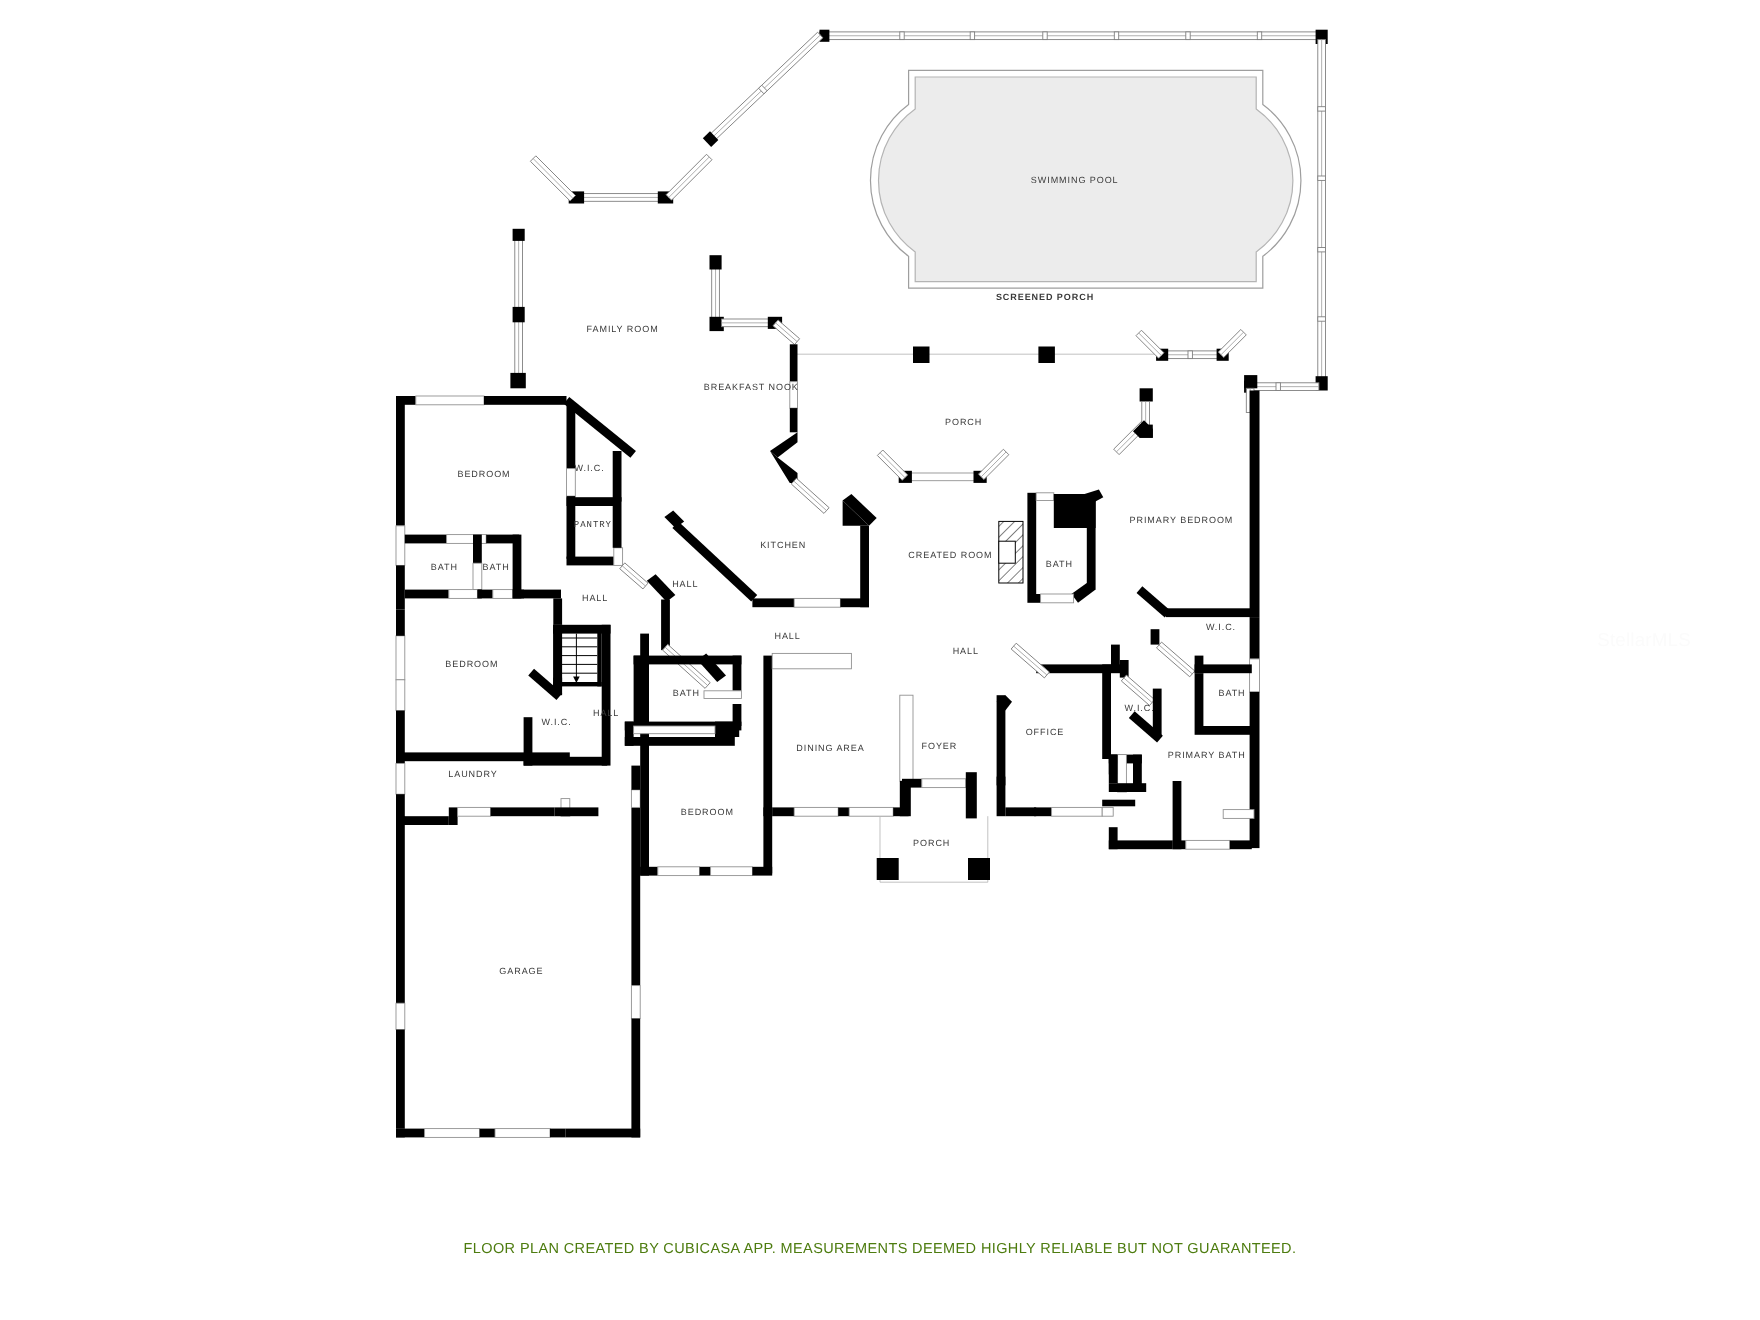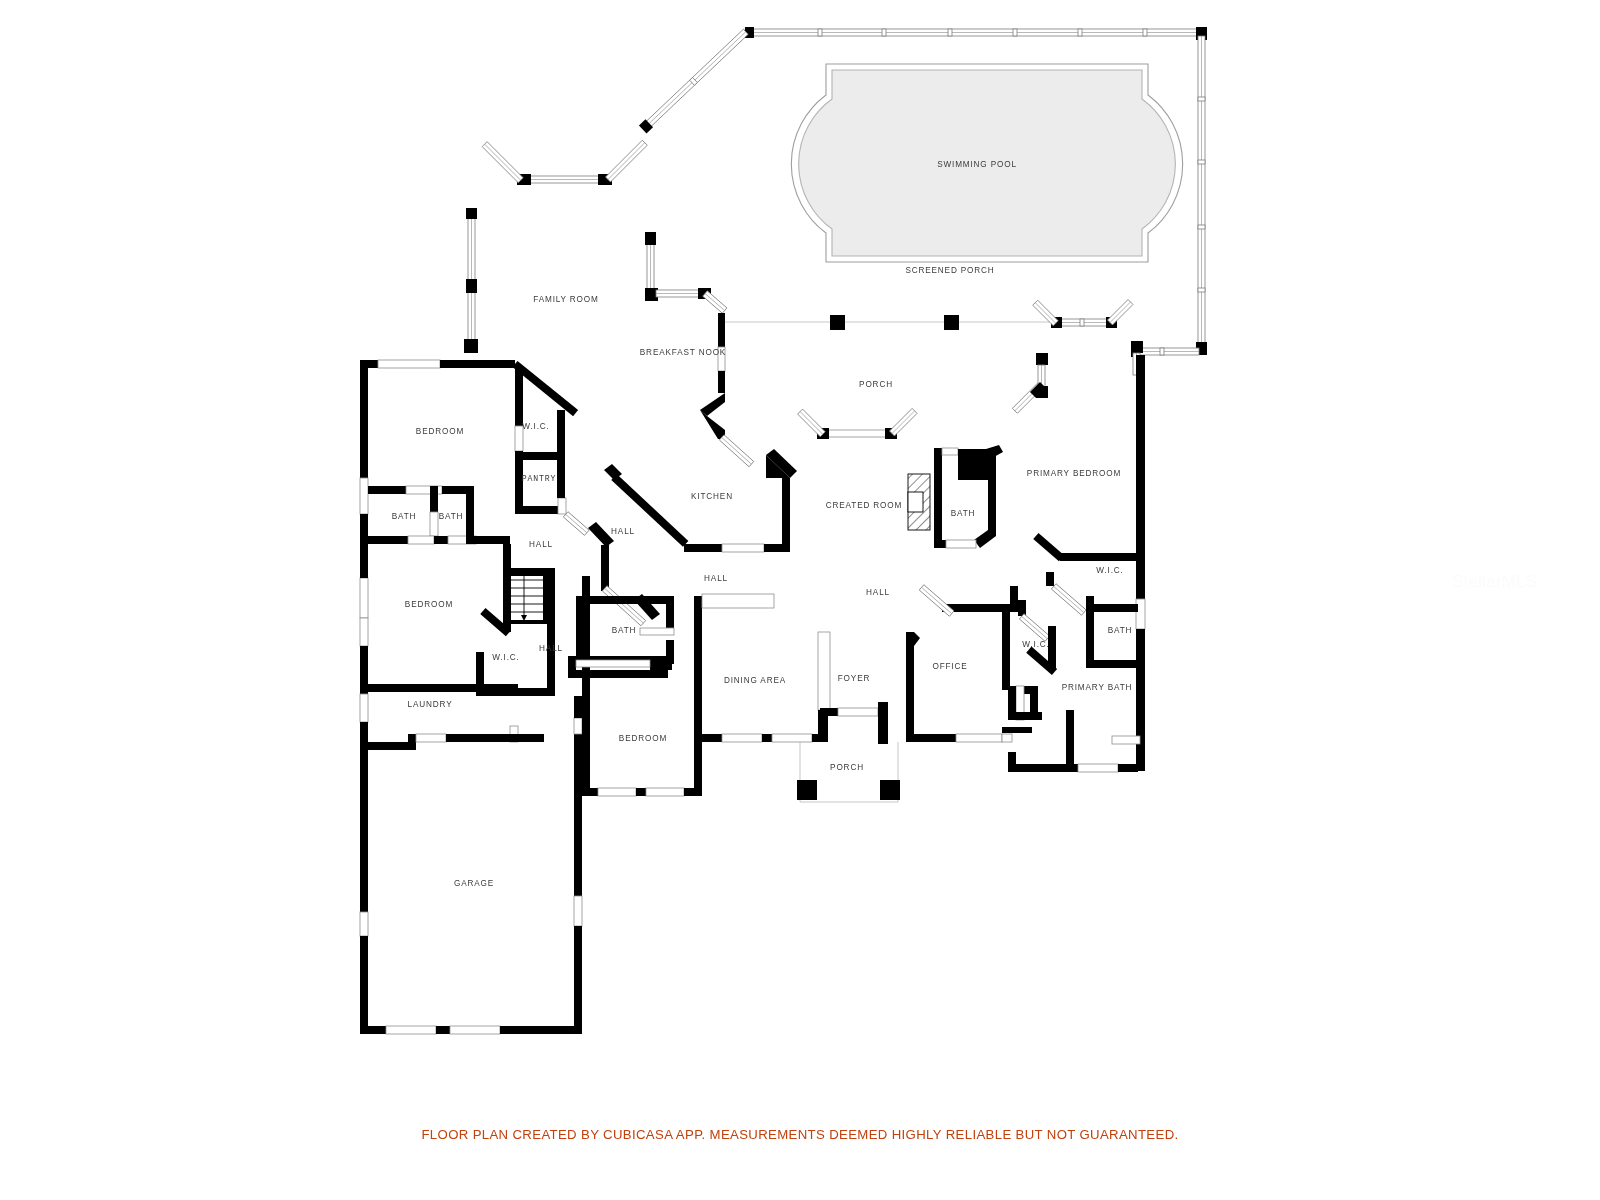--- a/index.html
+++ b/index.html
@@ -18,21 +18,21 @@
     white-space:nowrap;
     transform:translate(-50%,-50%);
     font-weight:400;
     pointer-events:none;
   }
   #footer-note{
     position:absolute;left:0;right:0;top:1127px;
     text-align:center;
     font-size:13.2px;
     letter-spacing:0.35px;
-    color:#c2410c;
+    color:#4d7c0f;
     font-weight:400;
   }
   #watermark{
     position:absolute;left:1452px;top:572px;
     font-size:17px;letter-spacing:0.2px;
     color:#fbfbfb;
     font-weight:400;
   }
   
   .wall-thick{fill:#000;stroke:none;}
@@ -468,21 +468,21 @@
 
     <g>
       <path class="hairline" d="M 800 742 L 800 802 L 898 802 L 898 742"></path>
       <rect class="solid-blk" x="797" y="780" width="20" height="20"></rect>
       <rect class="solid-blk" x="880" y="780" width="20" height="20"></rect>
     </g>
 
   </svg>
 
   <div class="room-label" style="left:977px; top:164px;">SWIMMING POOL</div>
-  <div class="room-label" style="left:950px; top:270px;">SCREENED PORCH</div>
+  <div class="room-label" style="left:950px; top:270px;font-weight:bold;">SCREENED PORCH</div>
   <div class="room-label" style="left:566px; top:299px;">FAMILY ROOM</div>
   <div class="room-label" style="left:683px; top:352px;">BREAKFAST NOOK</div>
   <div class="room-label" style="left:876px; top:384px;">PORCH</div>
   <div class="room-label" style="left:440px; top:431px;">BEDROOM</div>
   <div class="room-label" style="left:536px; top:426px;">W.I.C.</div>
   <div class="room-label" style="left:539px; top:478px;font-family:Liberation Mono, monospace;">PANTRY</div>
   <div class="room-label" style="left:404px; top:516px;">BATH</div>
   <div class="room-label" style="left:451px; top:516px;">BATH</div>
   <div class="room-label" style="left:541px; top:544px;">HALL</div>
   <div class="room-label" style="left:623px; top:531px;">HALL</div>

